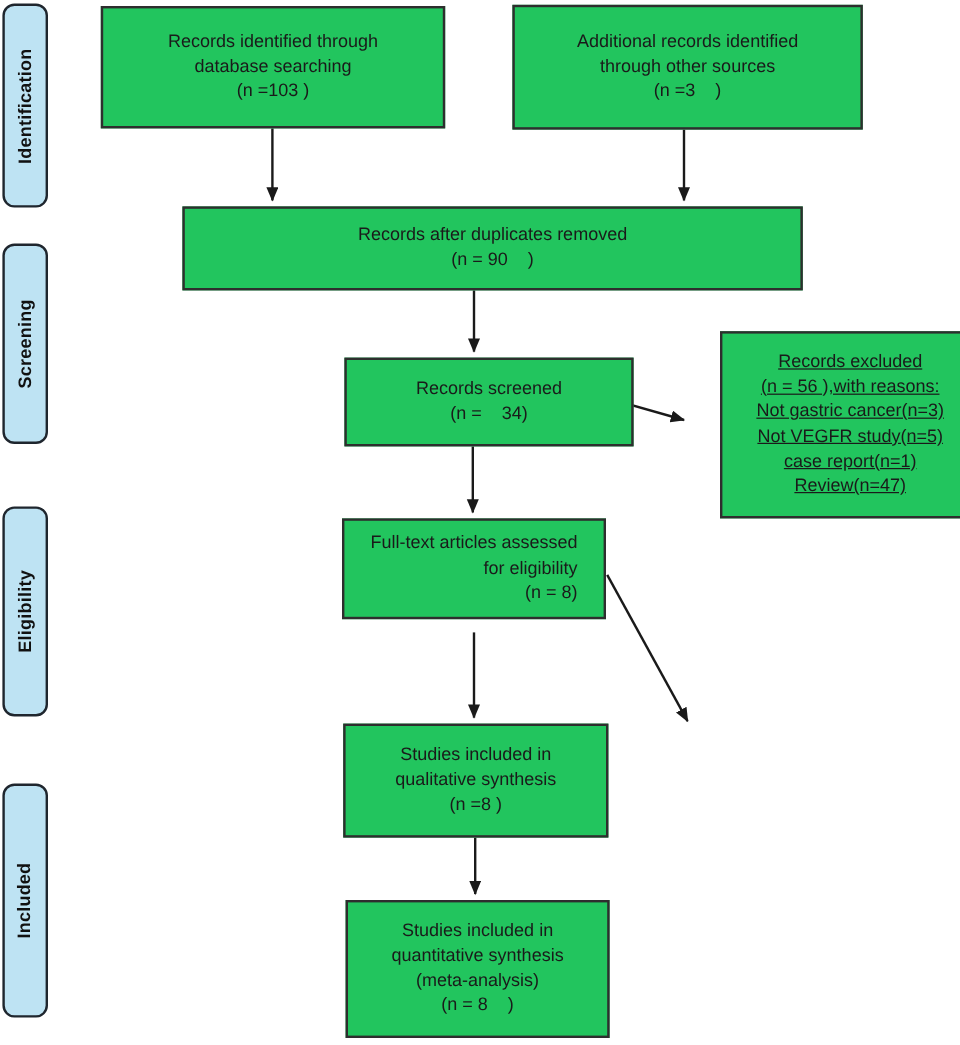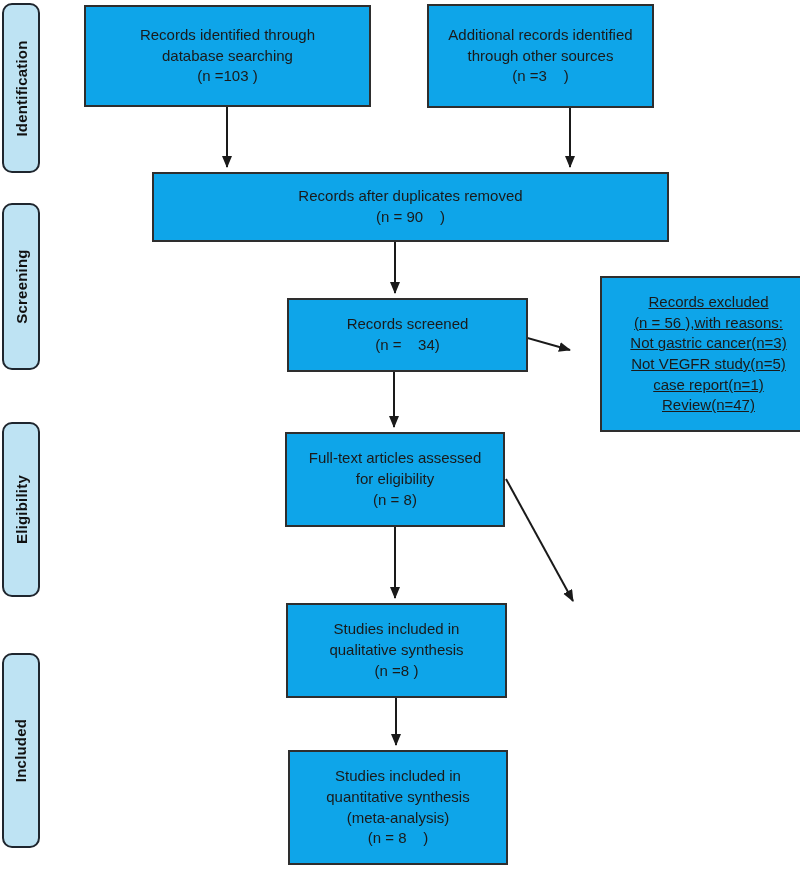--- a/index.html
+++ b/index.html
@@ -22,21 +22,21 @@
     pointer-events: none;
   }
   .arrows line {
     stroke: var(--line, #1a1a1a);
     stroke-width: 2;
   }
   .fbox {
     position: absolute;
     box-sizing: border-box;
     border: 2px solid var(--box-border, #2e2e2e);
-    background: #0ea5e9;
+    background: #22c55e;
     display: flex;
     align-items: center;
     justify-content: center;
     text-align: center;
     color: #1a1a1a;
     font-size: 15px;
     line-height: 1.38;
     white-space: pre-wrap;
     padding: 2px 4px;
   }
@@ -94,21 +94,21 @@
   <div class="stage" style="top:653px; height:195px;">
     <span class="label">Included</span>
   </div>
 
   <div class="fbox" style="left:84px; top:5px; width:287px; height:102px;">
     <span>Records identified through
 database searching
 (n =103 )</span>
   </div>
 
-  <div class="fbox" style="left:427px; top:4px; width:227px; height:104px;">
+  <div class="fbox" style="left:427px; top:4px; width:292px; height:104px;">
     <span>Additional records identified
 through other sources
 (n =3    )</span>
   </div>
 
   <div class="fbox" style="left:152px; top:172px; width:517px; height:70px;">
     <span>Records after duplicates removed
 (n = 90    )</span>
   </div>
 
@@ -119,21 +119,21 @@
 
   <div class="fbox" style="left:600px; top:276px; width:217px; height:156px;text-decoration:underline;">
     <span>Records excluded
 (n = 56 ),with reasons:
 Not gastric cancer(n=3)
 Not VEGFR study(n=5)
 case report(n=1)
 Review(n=47)</span>
   </div>
 
-  <div class="fbox" style="left:285px; top:432px; width:220px; height:95px;">
+  <div class="fbox" style="left:285px; top:432px; width:220px; height:84px;text-align:right;">
     <span>Full-text articles assessed
 for eligibility
 (n = 8)</span>
   </div>
 
 
   <div class="fbox" style="left:286px; top:603px; width:221px; height:95px;">
     <span>Studies included in
 qualitative synthesis
 (n =8 )</span>

